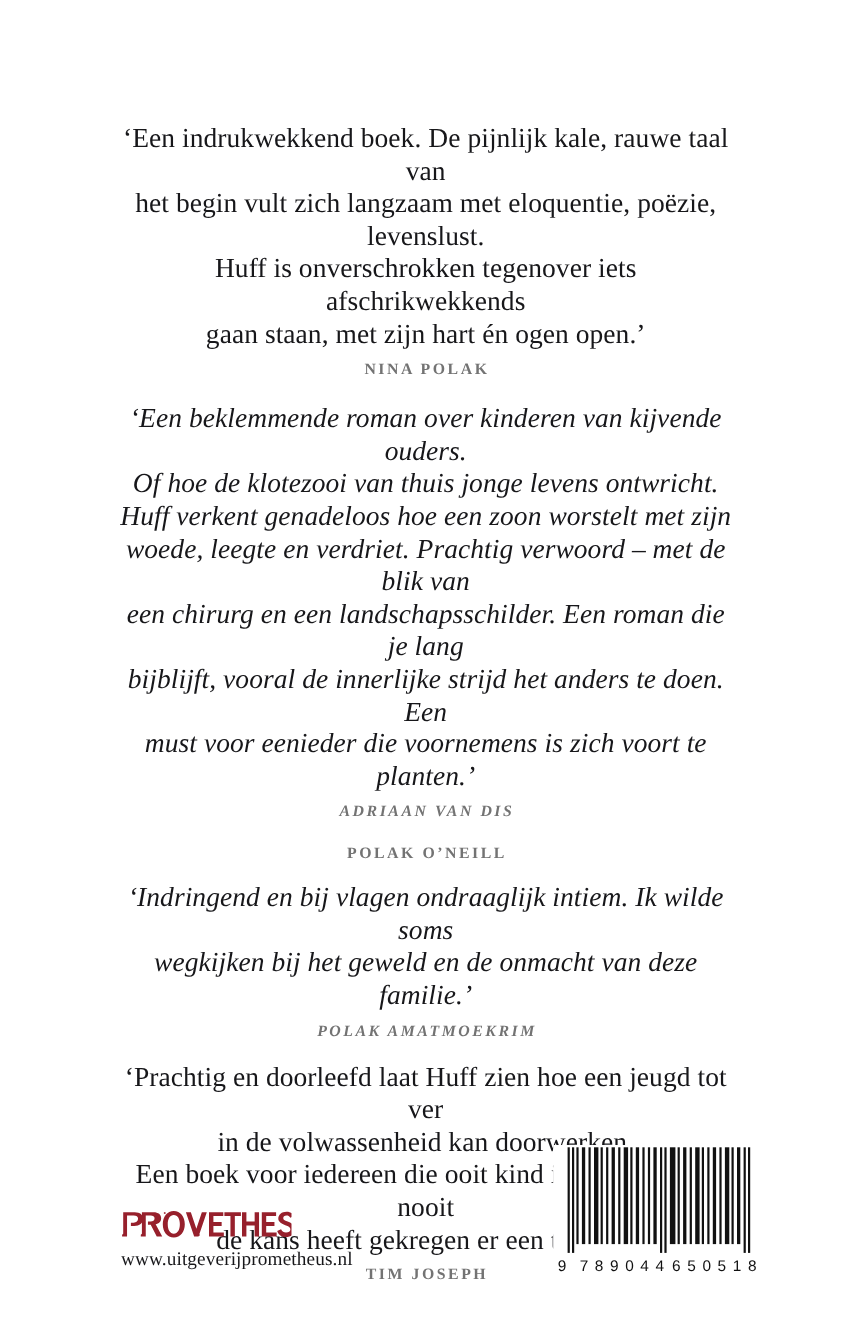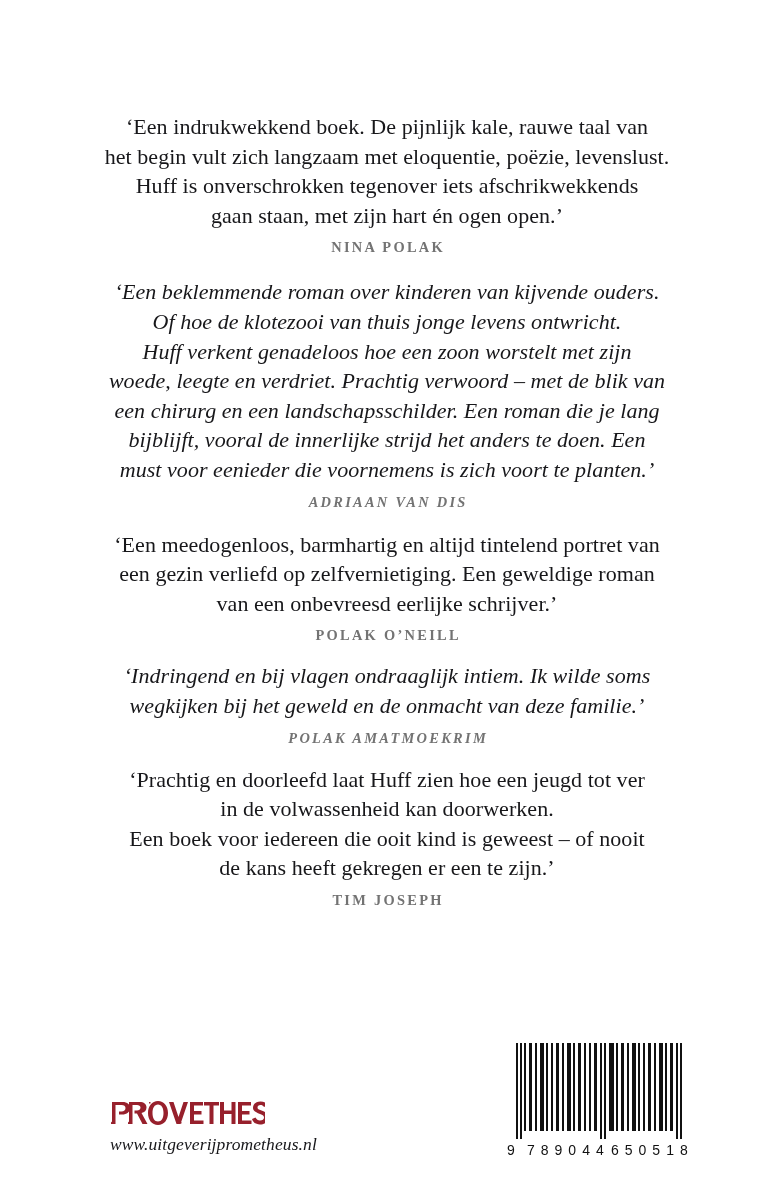--- a/index.html
+++ b/index.html
@@ -30,21 +30,21 @@
     width: 566px;
   }
 
   .blurb {
     margin: 0 0 6px 0;
   }
 
   .blurb-text {
     margin: 0;
     text-align: center;
-    font-size: 22px;
+    font-size: 25px;
     line-height: 29.6px;
     color: #17171a;
     font-family: "Liberation Serif", "DejaVu Serif", serif;
     letter-spacing: 0.05px;
     white-space: pre-line;
   }
 
   .blurb-attrib {
     margin: 7px 0 0 0;
     text-align: center;
@@ -71,21 +71,20 @@
     right: 0;
     bottom: 0;
     height: 200px;
   }
 
   .publisher {
     position: absolute;
     left: 110px;
     bottom: 45px;
     width: 260px;
-    font-style: italic;
   }
 
   .logo-wrap {
     height: 34px;
     display: block;
     margin-bottom: 2px;
   }
 
   .logo-svg {
     display: block;
@@ -143,23 +142,20 @@
 Of hoe de klotezooi van thuis jonge levens ontwricht.
 Huff verkent genadeloos hoe een zoon worstelt met zijn
 woede, leegte en verdriet. Prachtig verwoord – met de blik van
 een chirurg en een landschapsschilder. Een roman die je lang
 bijblijft, vooral de innerlijke strijd het anders te doen. Een
 must voor eenieder die voornemens is zich voort te planten.’</p>
       <p class="blurb-attrib">ADRIAAN VAN DIS</p>
     </div>
 
     <div class="blurb gap-3">
-      <p class="blurb-text">‘Een meedogenloos, barmhartig en altijd tintelend portret van
-een gezin verliefd op zelfvernietiging. Een geweldige roman
-van een onbevreesd eerlijke schrijver.’</p>
       <p class="blurb-attrib">POLAK O’NEILL</p>
     </div>
 
     <div class="blurb gap-4">
       <p class="blurb-text">‘Indringend en bij vlagen ondraaglijk intiem. Ik wilde soms
 wegkijken bij het geweld en de onmacht van deze familie.’</p>
       <p class="blurb-attrib">POLAK AMATMOEKRIM</p>
     </div>
 
     <div class="blurb gap-5">

